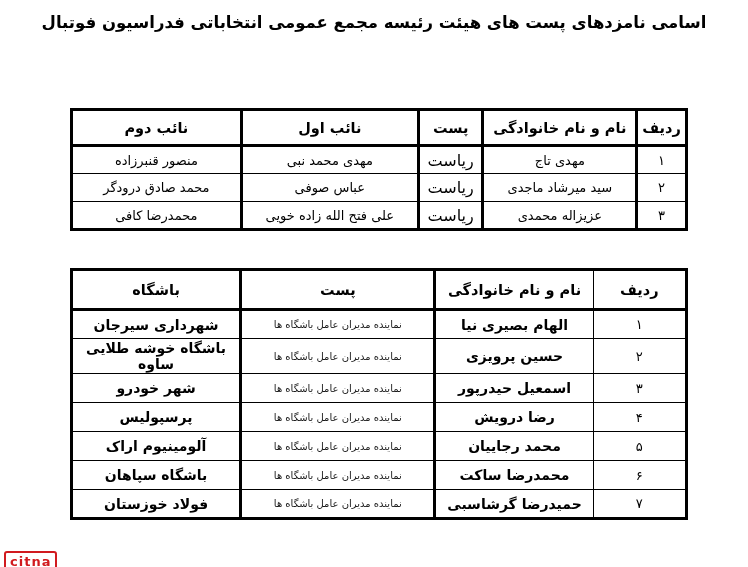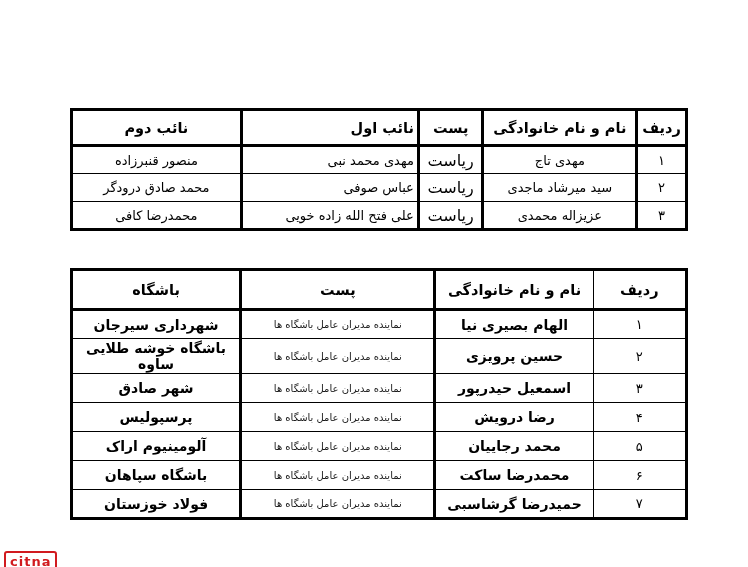--- a/index.html
+++ b/index.html
@@ -56,21 +56,21 @@
     font-size: 14.5px;
     font-weight: 700;
   }
   
   .t1 { top: 108px; }
   .t1 th { height: 36px; }
   .t1 td { height: 28px; font-size: 13px; font-weight: 400; }
   .t1 .c0 { width: 8.1%; }
   .t1 .c1 { width: 25%; }
   .t1 .c2 { width: 10.5%; }
-  .t1 .c3 { width: 28.8%; text-align: right; }
+  .t1 .c3 { width: 28.8%; }
   .t1 .c4 { width: 27.6%; }
   .t1 td.c2 { font-size: 16px; text-align: center; }
   
   .t2 { top: 268px; }
   .t2 th { height: 40px; }
   .t2 td { height: 29px; font-size: 13px; }
   .t2 .c0 { width: 15.2%; border-left-width: 1px; }
   .t2 .c1 { width: 25.7%; border-right-width: 1px; }
   .t2 .c2 { width: 31.6%; }
   .t2 .c3 { width: 27.5%; }
@@ -93,20 +93,21 @@
     direction: ltr;
     margin-top: 8px;
   }
 </style>
 </head>
 <body>
 
 <div class="page">
 
   <div class="titles">
+    <div class="title-line1">اسامی نامزدهای پست های هیئت رئیسه مجمع عمومی انتخاباتی فدراسیون فوتبال</div>
   </div>
 
   <table class="t1">
     <thead>
       <tr>
           <th class="c0">ردیف</th>
           <th class="c1">نام و نام خانوادگی</th>
           <th class="c2">پست</th>
           <th class="c3">نائب اول</th>
           <th class="c4">نائب دوم</th>
@@ -156,21 +157,21 @@
         <tr>
           <td class="c0">۲</td>
           <td class="c1">حسین پرویزی</td>
           <td class="c2">نماینده مدیران عامل باشگاه ها</td>
           <td class="c3">باشگاه خوشه طلایی ساوه</td>
         </tr>
         <tr>
           <td class="c0">۳</td>
           <td class="c1">اسمعیل حیدرپور</td>
           <td class="c2">نماینده مدیران عامل باشگاه ها</td>
-          <td class="c3">شهر صادق</td>
+          <td class="c3">شهر خودرو</td>
         </tr>
         <tr>
           <td class="c0">۴</td>
           <td class="c1">رضا درویش</td>
           <td class="c2">نماینده مدیران عامل باشگاه ها</td>
           <td class="c3">پرسپولیس</td>
         </tr>
         <tr>
           <td class="c0">۵</td>
           <td class="c1">محمد رجاییان</td>

